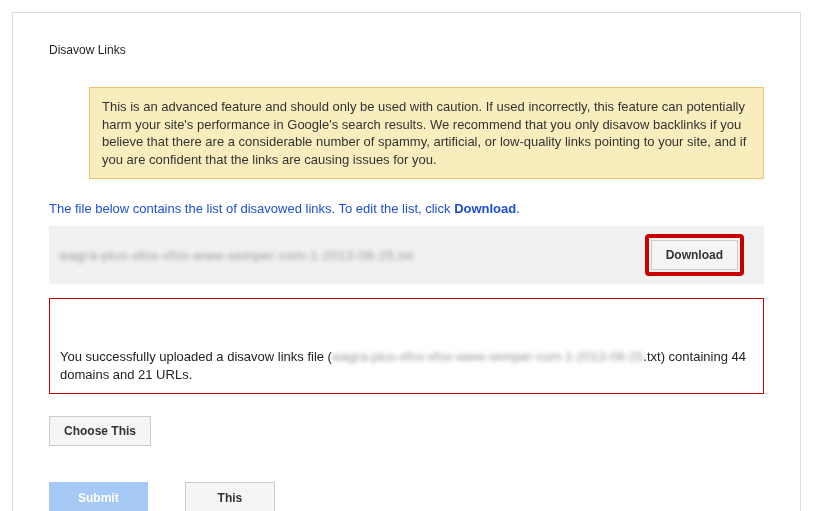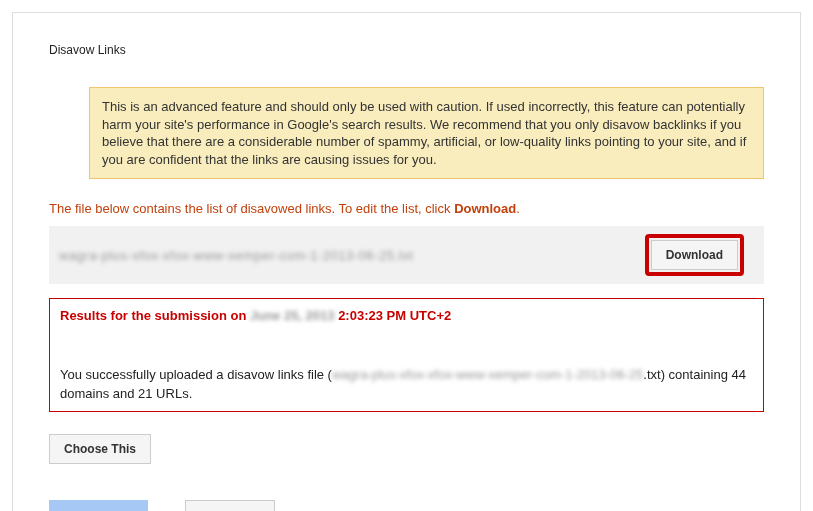--- a/index.html
+++ b/index.html
@@ -27,21 +27,21 @@
     background: #f9edbe;
     border: 1px solid #f0c36d;
     padding: 10px 12px;
     color: #333;
     line-height: 1.35;
     margin-bottom: 22px;
     margin-left: 40px;
   }
   .instruction {
     margin-bottom: 10px;
-    color: #c2410c;
+    color: #1d4ed8;
   }
   .instruction b { font-weight: bold; }
   .file-row {
     background: #f1f1f1;
     padding: 8px 10px;
     display: flex;
     align-items: center;
     margin-bottom: 14px;
   }
   .file-name {
@@ -114,23 +114,20 @@
   </div>
 
   <div class="file-row">
     <span class="file-name">wagra-plus-xfox-xfox-www-xemper-com-1-2013-06-25.txt</span>
     <span class="highlight-frame">
       <span class="btn">Download</span>
     </span>
   </div>
 
   <div class="results-box">
-    <div class="results-title">
-      <span>Results for the submission on </span><span class="blurred">June 25, 2013</span><span> 2:03:23 PM UTC+2</span>
-    </div>
     <div class="results-body">
       <span>You successfully uploaded a disavow links file (</span><span class="blurred">wagra-plus-xfox-xfox-www-xemper-com-1-2013-06-25</span><span>.txt) containing 44 domains and 21 URLs.</span>
     </div>
   </div>
 
   <div class="choose-row">
     <span class="btn">Choose This</span>
   </div>
 
   <div class="action-row">

